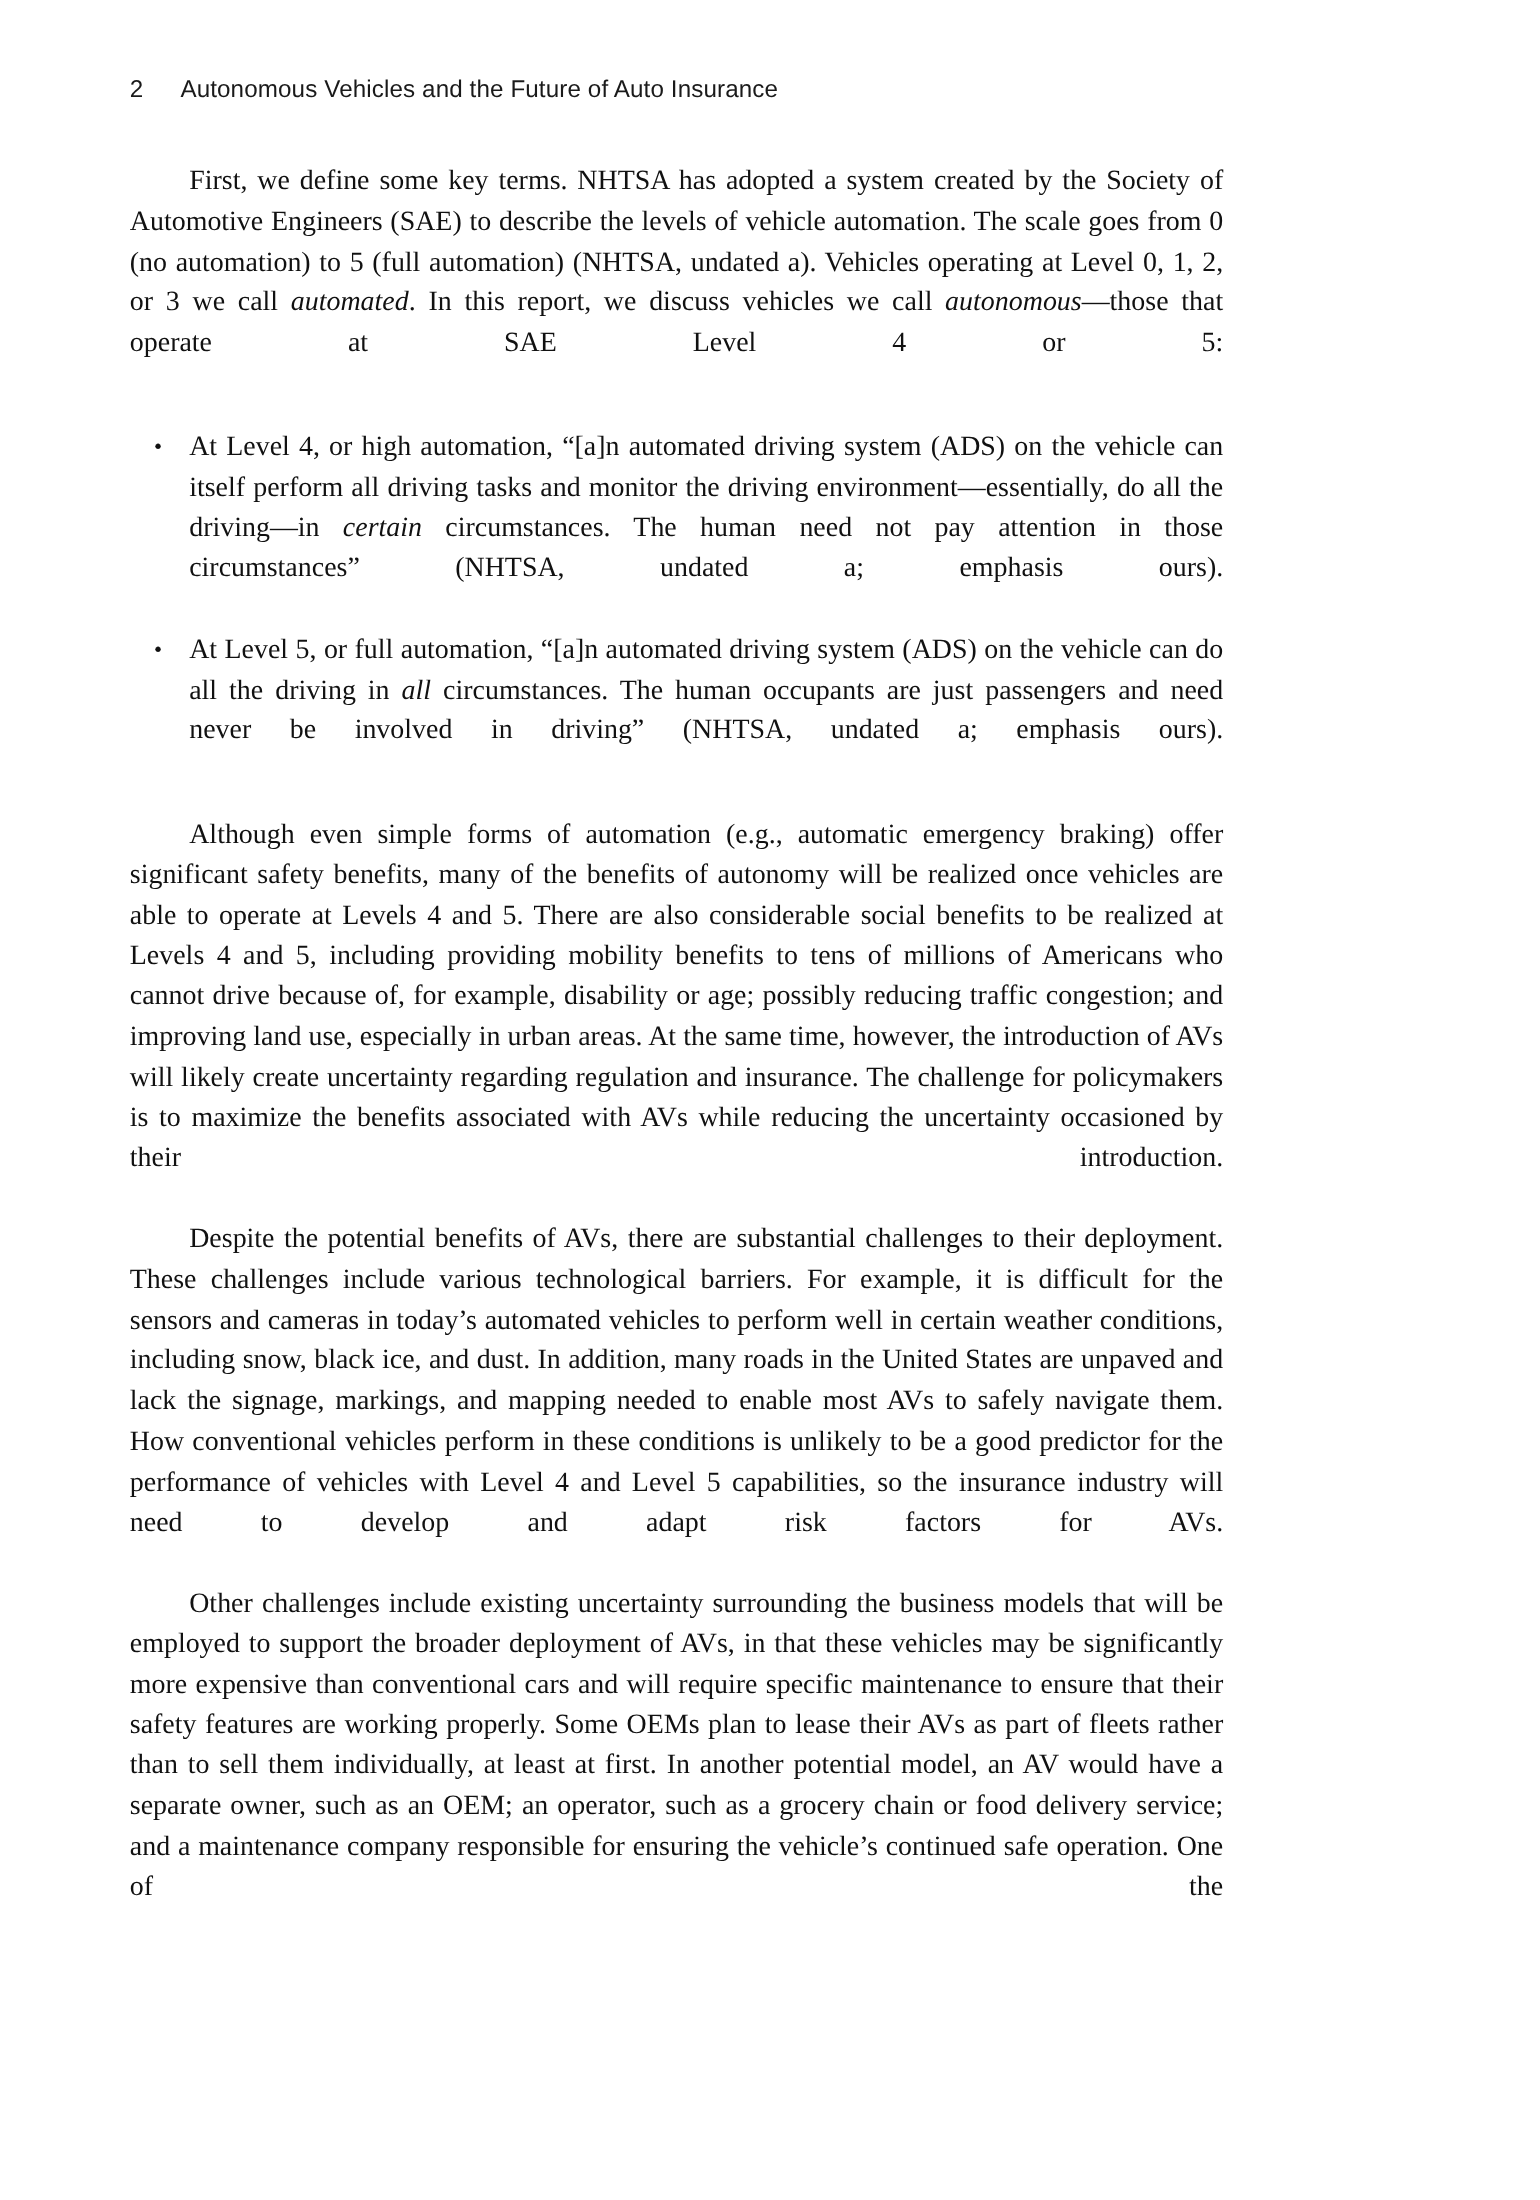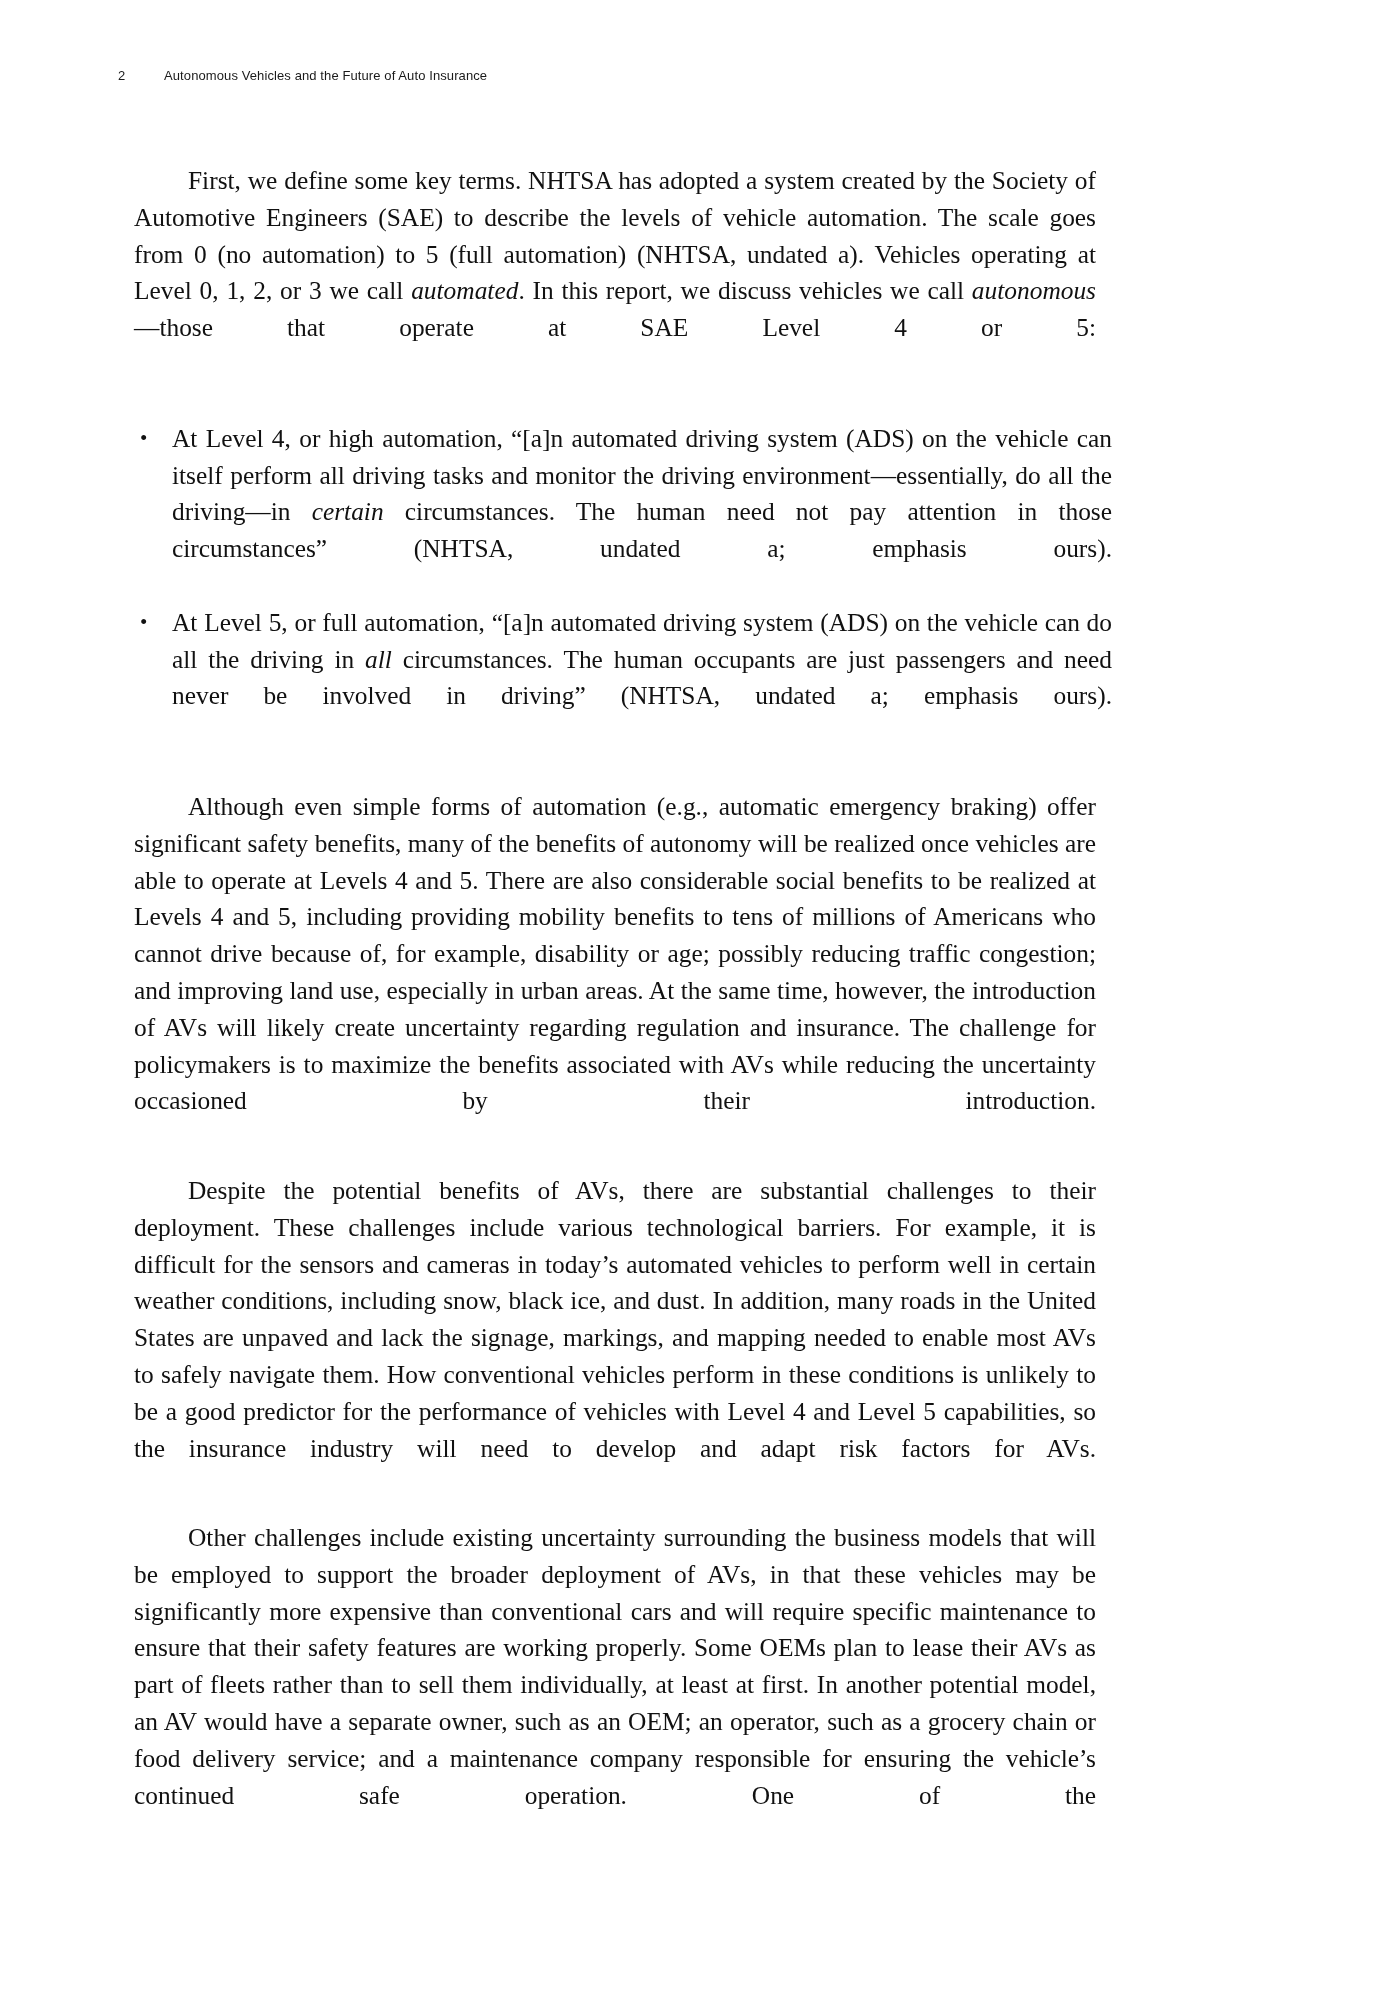--- a/index.html
+++ b/index.html
@@ -18,21 +18,21 @@
     overflow: hidden;
   }
 
   
   .running-head {
     position: absolute;
     top: 68px;
     left: 118px;
     width: 1000px;
     font-family: "Liberation Sans", sans-serif;
-    font-size: 13px;
+    font-size: 22px;
     letter-spacing: 0.1px;
     color: #1a1a1a;
     white-space: nowrap;
   }
   .running-head .folio {
     display: inline-block;
     min-width: 34px;
   }
   .running-head .rh-title {
     display: inline;
@@ -48,21 +48,21 @@
     font-size: 25.4px;
     line-height: 36.8px;
     color: #111111;
     text-align: justify;
     text-justify: inter-word;
     hyphens: manual;
     -webkit-hyphens: manual;
   }
 
   p.body-par {
-    margin: 16px;
+    margin: 0;
     text-indent: 54px;
     text-align: justify;
   }
 
   
   .list-wrap {
     margin: 0;
     padding: 0;
     list-style: none;
   }

